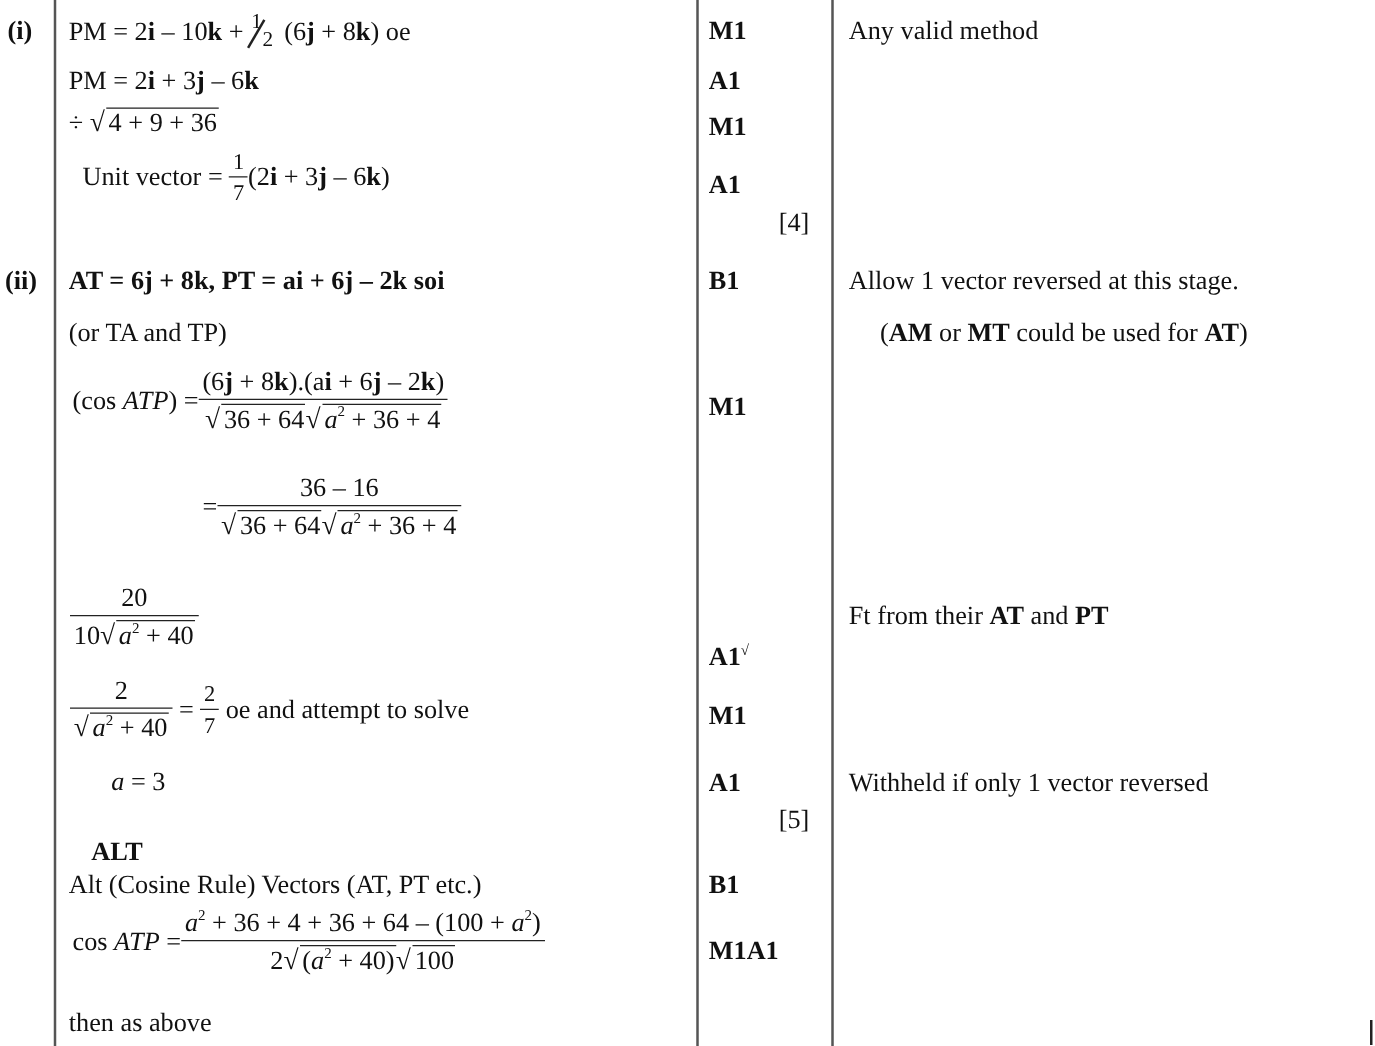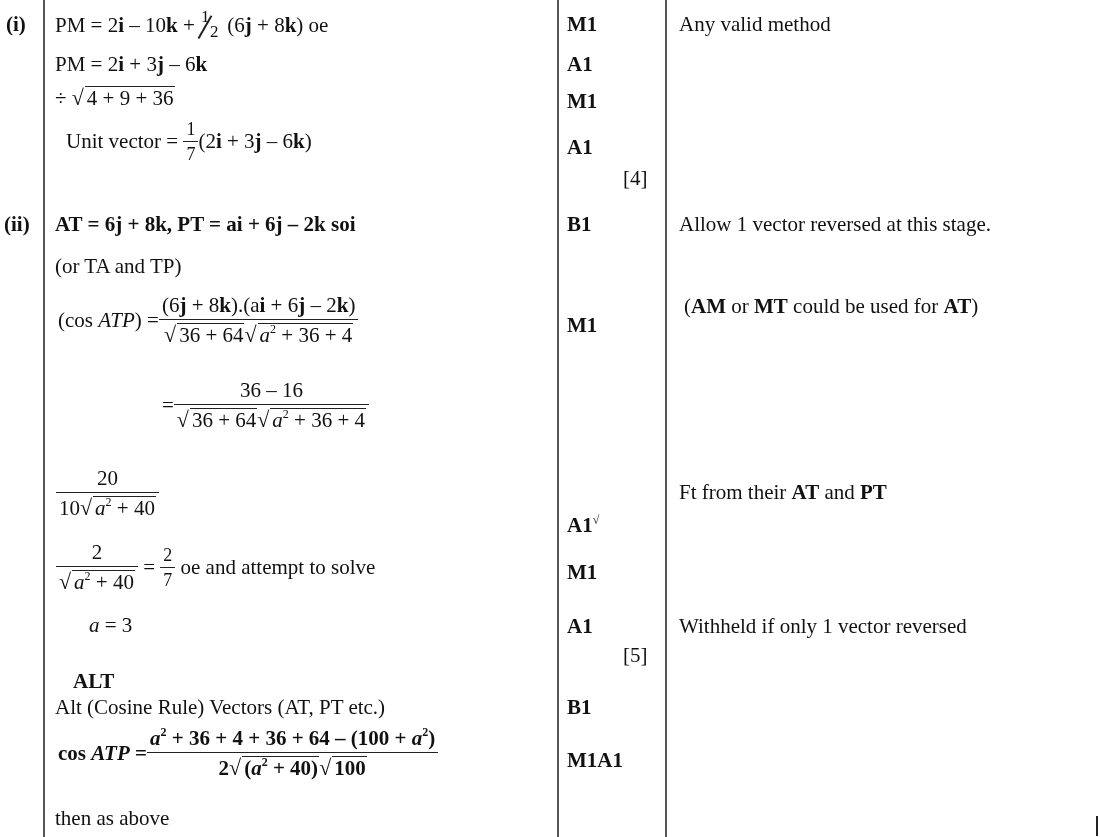--- a/index.html
+++ b/index.html
@@ -82,36 +82,36 @@
     <span class="den"><span class="rad">√</span><span class="sqrt"><i>a</i><sup>2</sup> + 40</span></span>
   </span><span style="vertical-align:middle;"> = </span><span class="frac" style="font-size:18px;"><span class="num">2</span><span class="den">7</span></span>
   <span style="vertical-align:middle;">oe and attempt to solve</span>
 </div>
 
 <div class="abs" style="left:55px; top:615px;margin-left:34px;"><i>a</i> = 3</div>
 
 <div class="abs b" style="left:73px; top:671px;">ALT</div>
 <div class="abs" style="left:55px; top:697px;">Alt (Cosine Rule) Vectors (AT, PT etc.)</div>
 
-<div class="abs" style="left:58px; top:728px;font-weight:bold;">
+<div class="abs" style="left:58px; top:728px;">
   <span style="vertical-align:middle;">cos <i>ATP</i> =</span><span class="frac">
     <span class="num"><i>a</i><sup>2</sup> + 36 + 4 + 36 + 64 – (100 + <i>a</i><sup>2</sup>)</span>
     <span class="den">2<span class="rad">√</span><span class="sqrt">(<i>a</i><sup>2</sup> + 40)</span><span class="rad">√</span><span class="sqrt">100</span></span>
   </span>
 </div>
 
 <div class="abs" style="left:55px; top:808px;">then as above</div>
 
 <div class="abs mark" style="left:567px; top:214px;">B1</div>
 <div class="abs mark" style="left:567px; top:315px;">M1</div>
 <div class="abs mark" style="left:567px; top:482px;margin-top:32px;">A1<span style="font-size:12px; vertical-align:8px; font-weight:normal;">√</span></div>
 <div class="abs mark" style="left:567px; top:562px;">M1</div>
 <div class="abs mark" style="left:567px; top:616px;">A1</div>
 <div class="abs total" style="left:623px; top:645px;">[5]</div>
 <div class="abs mark" style="left:567px; top:697px;">B1</div>
 <div class="abs mark" style="left:567px; top:750px;">M1A1</div>
 
 <div class="abs" style="left:679px; top:214px;">Allow 1 vector reversed at this stage.</div>
-<div class="abs" style="left:684px; top:256px;margin-top:40px;">(<b>AM</b> or <b>MT</b> could be used for <b>AT</b>)</div>
+<div class="abs" style="left:704px; top:256px;">(<b>AM</b> or <b>MT</b> could be used for <b>AT</b>)</div>
 <div class="abs" style="left:679px; top:482px;">Ft from their <b>AT</b> and <b>PT</b></div>
 <div class="abs" style="left:679px; top:616px;">Withheld if only 1 vector reversed</div>
 
 <div class="cursor"></div>
 
 </body></html>

